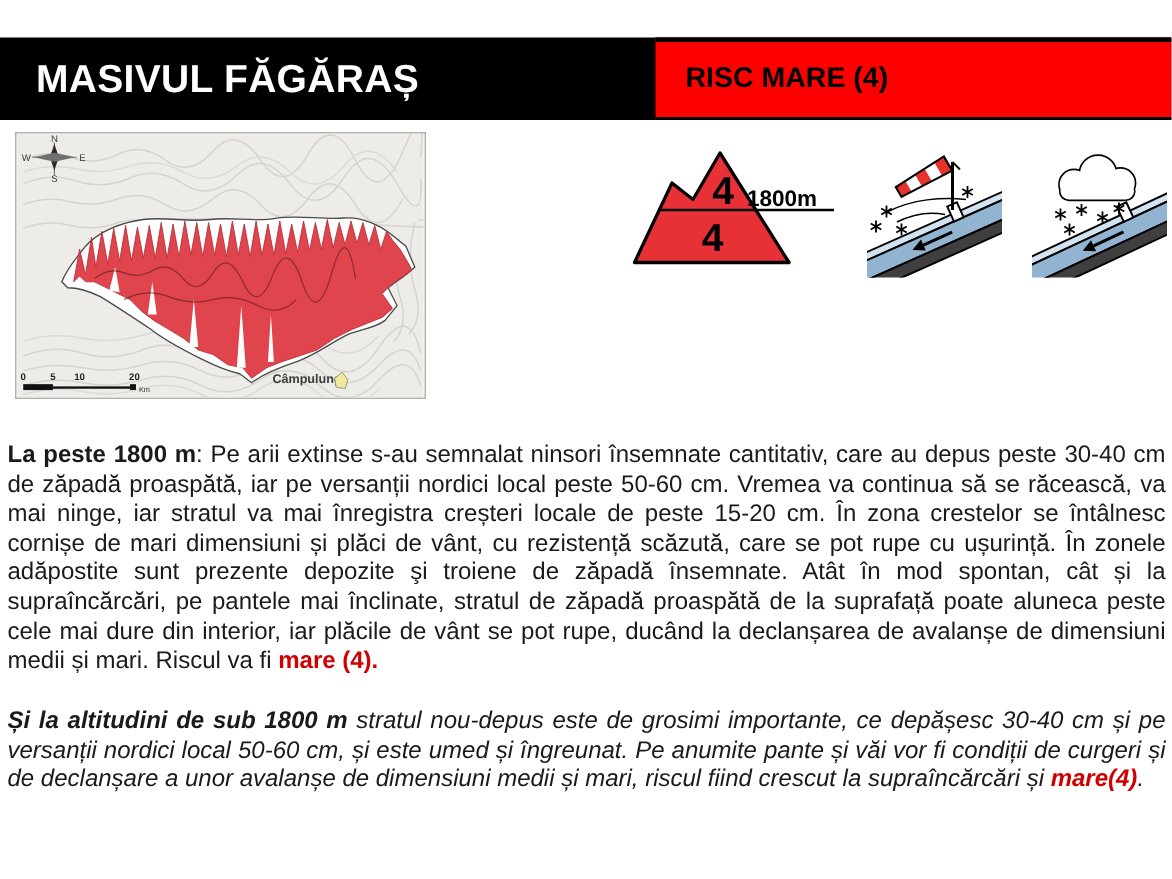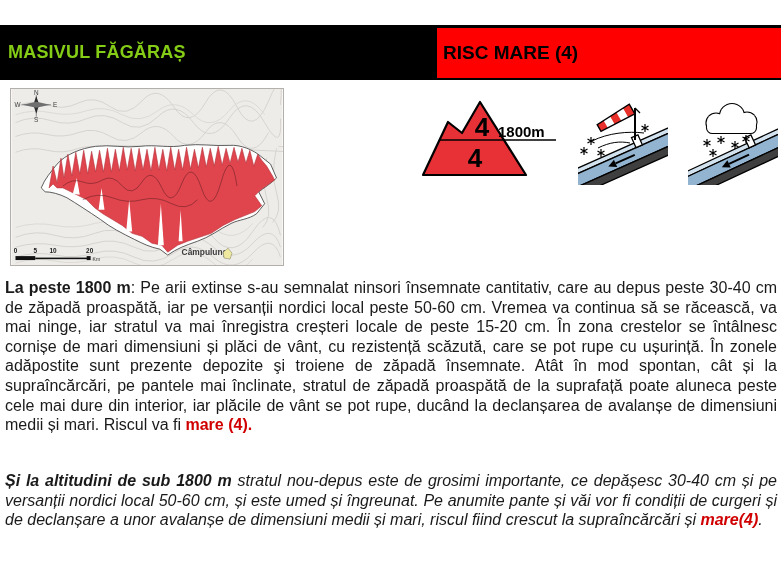--- a/index.html
+++ b/index.html
@@ -7,40 +7,40 @@
     width:781px;height:586px;position:relative;overflow:hidden;
     background:#ffffff;
     font-family:"Liberation Sans","DejaVu Sans",sans-serif;
   }
   
   .header-black{
     position:absolute;left:0;top:25px;width:781px;height:55px;
     background:#000;display:flex;align-items:center;
   }
   .massif-title{
-    color:#84cc16;font-size:18px;font-weight:700;padding-left:8px;letter-spacing:.2px;
+    color:#ffffff;font-size:26px;font-weight:700;padding-left:24px;letter-spacing:.2px;
   }
   .header-red{
     position:absolute;left:437px;top:25px;width:344px;height:55px;
     background:#ff0000;border-top:3px solid #000;border-bottom:2px solid #000;
     box-sizing:border-box;display:flex;align-items:center;
   }
-  .risk-label{color:#000;font-size:19px;font-weight:700;padding-left:6px;text-align:right;}
+  .risk-label{color:#000;font-size:19px;font-weight:700;padding-left:20px;text-align:right;}
   
   .map-wrap{position:absolute;left:10px;top:88px;width:274px;height:178px;border:1px solid #b3b0ac;box-sizing:border-box;}
   .map-wrap svg{display:block;}
   
   .risk-icon-svg{position:absolute;}
   
   .para{
     position:absolute;left:5px;width:772px;
     font-size:16px;line-height:19.6px;color:#1a1a1a;
     text-align:justify;
   }
-  .para.p1{top:262px;}
+  .para.p1{top:278px;}
   .para.p2{top:455px;font-style:italic;}
   .b{font-weight:700;}
   .red{color:#d10000;font-weight:700;}
   text{font-family:"Liberation Sans","DejaVu Sans",sans-serif;}
 </style>
 </head>
 <body>
 
 <div class="header-black">
   <span class="massif-title">MASIVUL FĂGĂRAȘ</span>

